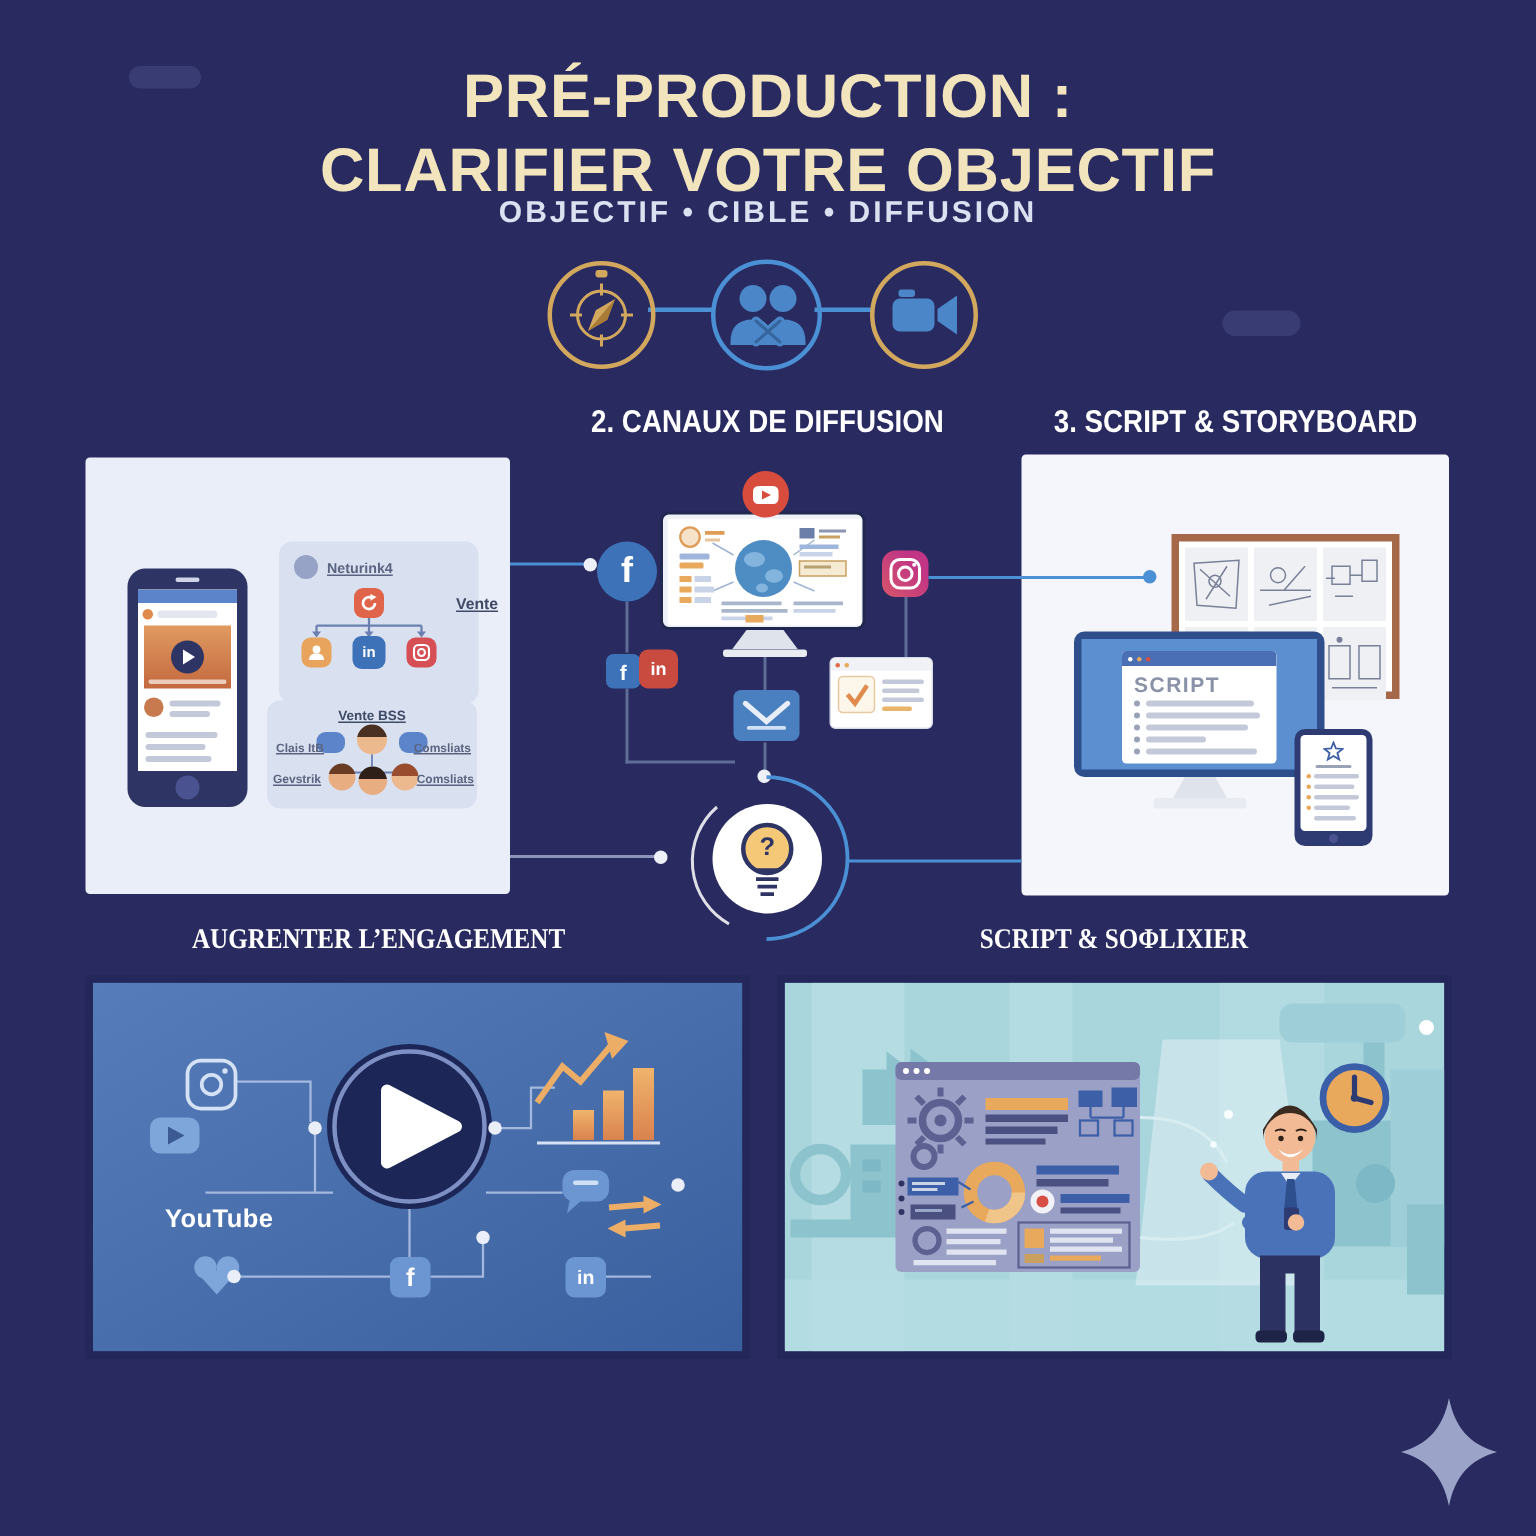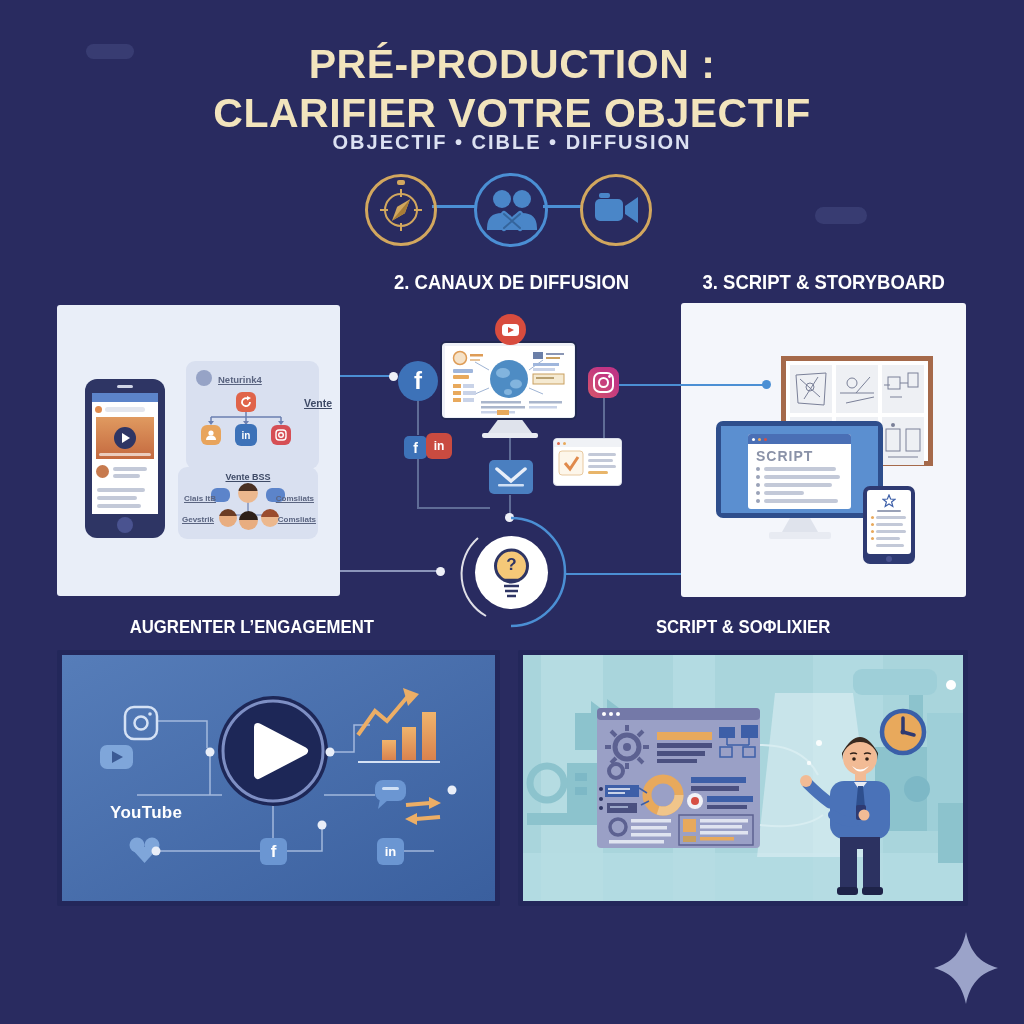--- a/index.html
+++ b/index.html
@@ -17,21 +17,21 @@
   .pill{background:#3b4076;border-radius:9px;opacity:.85;}
 
   
   .flow-circle{border-radius:50%;display:flex;align-items:center;justify-content:center;}
   .gold-ring{border:3px solid #d2a75e;}
   .blue-ring{border:3px solid #4b8fd4;}
   .flow-line{height:3px;background:#4b8fd4;top:205px;}
 
   
   .sec{color:#fff;font-size:21px;font-weight:bold;top:270px;}
-  .caption{color:#fff;font-size:19px;font-weight:bold;top:616px;}
+  .caption{color:#fff;font-size:19px;font-weight:bold;top:616px;font-family:Liberation Serif, serif;}
 
   
   .card{background:#e9eef8;border-radius:3px;}
   .minicard{position:absolute;background:#d9e0f0;border-radius:9px;}
   .tinytxt{position:absolute;color:#5a6480;font-weight:bold;text-decoration:underline;}
   .face{position:absolute;border-radius:50%;}
   .hair-a{background:linear-gradient(180deg,#4a3022 42%,#ecb88e 42%);}
   .hair-b{background:linear-gradient(180deg,#6b3c24 40%,#e8ad80 40%);}
   .hair-c{background:linear-gradient(180deg,#9a4c2e 45%,#ecb88e 45%);}
   .hair-d{background:linear-gradient(180deg,#2e2018 45%,#e8ad80 45%);}

